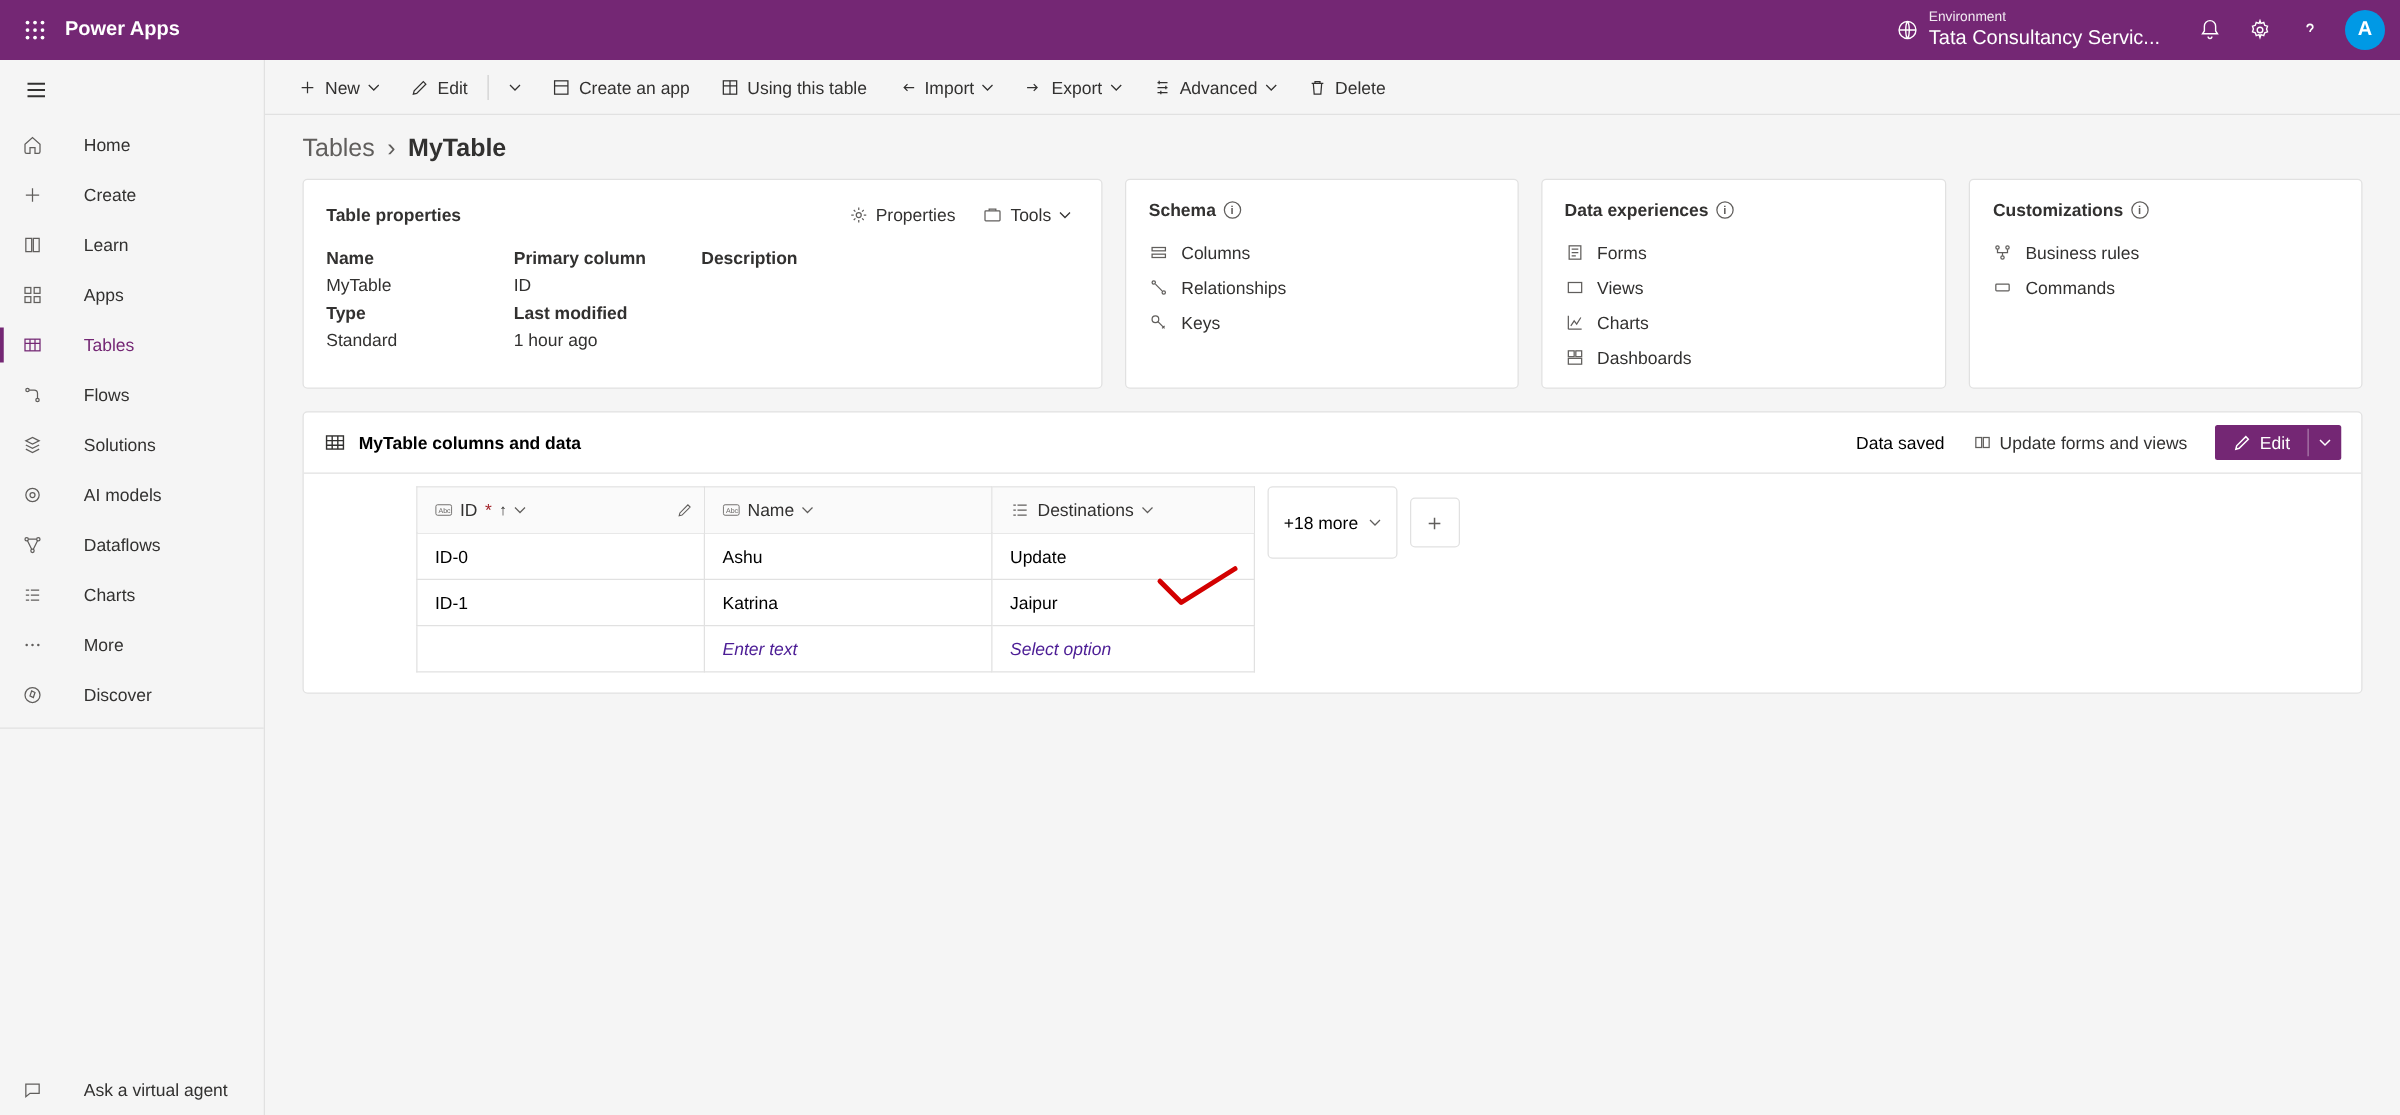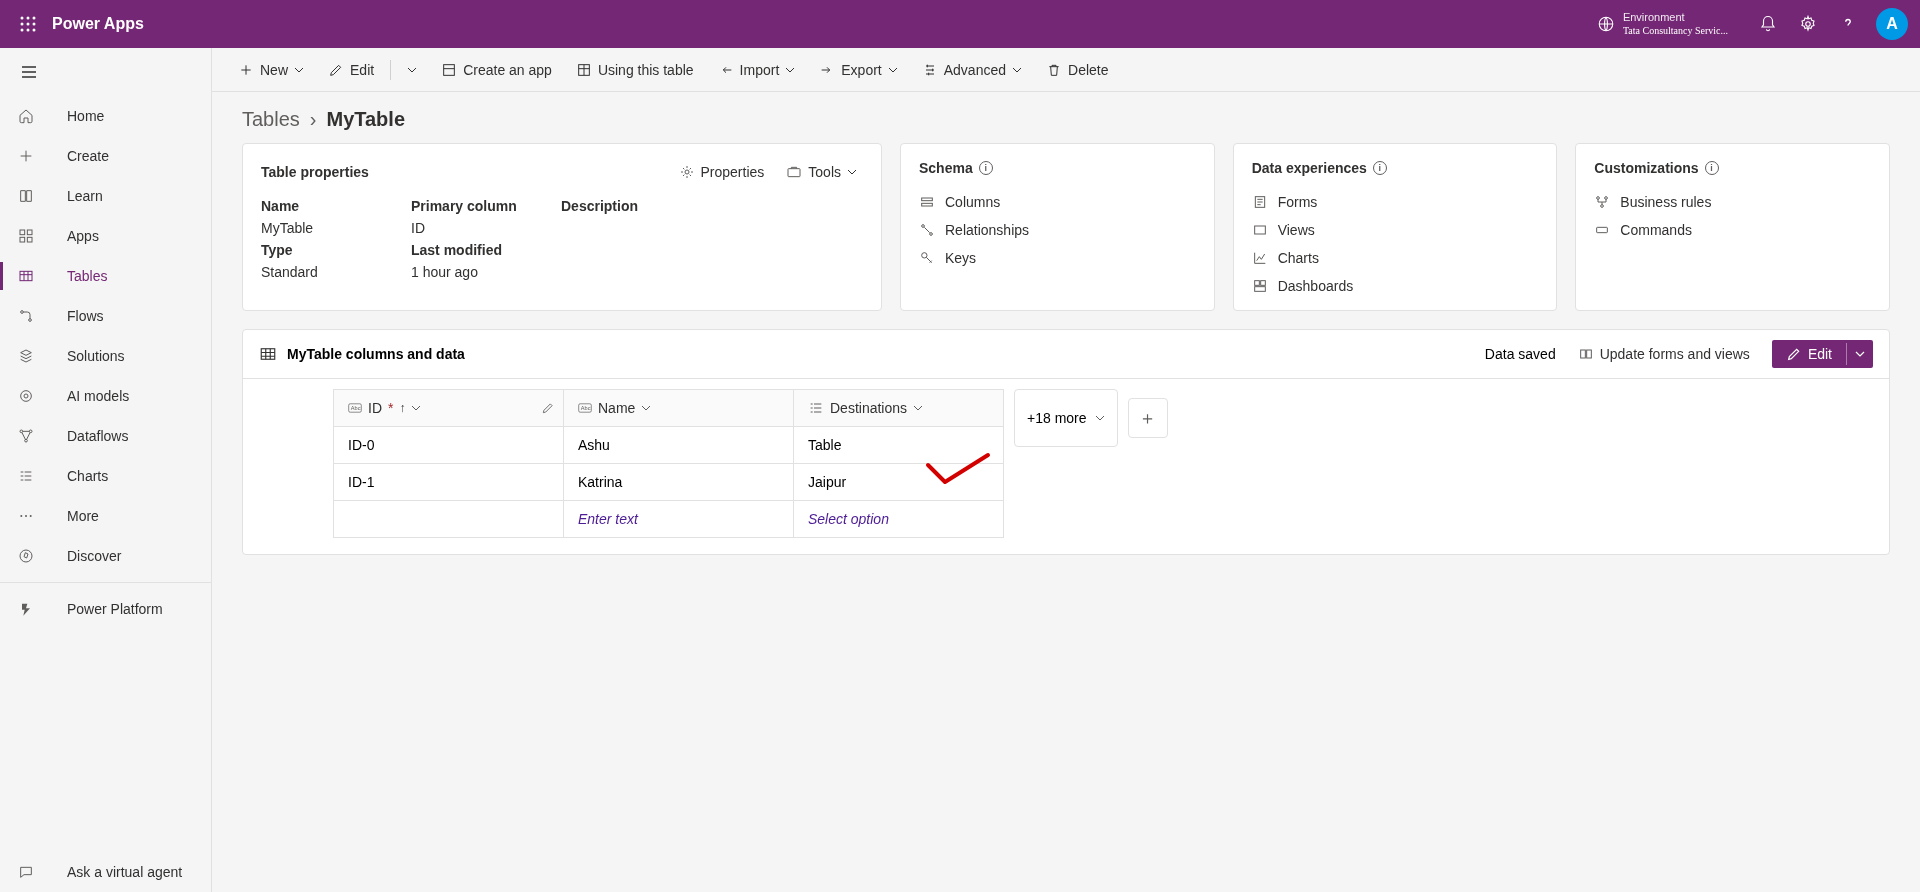--- a/index.html
+++ b/index.html
@@ -6,21 +6,21 @@
     body { background: #f5f5f5; width: 1920px; height: 892px; overflow: hidden; }
 
     
     .top-header { background: #742774; height: 48px; display: flex; align-items: center; padding: 0 12px; color: white; }
     .waffle-icon { width: 32px; height: 32px; display: flex; align-items: center; justify-content: center; cursor: pointer; }
     .app-title { font-size: 16px; font-weight: 600; margin-left: 8px; }
     .header-spacer { flex: 1; }
     .env-block { display: flex; align-items: center; gap: 8px; margin-right: 20px; }
     .env-text { display: flex; flex-direction: column; line-height: 1.2; justify-content: center; }
     .env-label { font-size: 11px; opacity: 0.9; }
-    .env-name { font-size: 10px; font-family: Liberation Serif, serif; }
+    .env-name { font-size: 16px; }
     .header-icon-btn { width: 40px; height: 40px; display: flex; align-items: center; justify-content: center; cursor: pointer; }
     .avatar { width: 32px; height: 32px; border-radius: 50%; background: #0099e5; display: flex; align-items: center; justify-content: center; font-weight: 600; font-size: 16px; color: white; margin-left: 8px; }
 
     
     .main-layout { display: flex; height: calc(100% - 48px); }
     .sidebar { width: 212px; background: #f5f5f5; border-right: 1px solid #e1e1e1; display: flex; flex-direction: column; position: relative; }
     .sidebar-toggle { height: 48px; display: flex; align-items: center; padding: 0 20px; cursor: pointer; }
     .sidebar-item { height: 40px; display: flex; align-items: center; padding: 0 16px; gap: 31px; font-size: 14px; color: #323130; cursor: pointer; }
     .sidebar-item.active { color: #742774; position: relative; }
     .sidebar-item.active::before { content: ""; position: absolute; left: 0; top: 6px; bottom: 6px; width: 3px; background: #742774; }
@@ -253,28 +253,20 @@
     <div class="sidebar-item">
       <div class="sidebar-icon-slot">
           <svg class="icon16" viewBox="0 0 24 24" fill="none" stroke="#605e5c" stroke-width="1.5">
             <circle cx="12" cy="12" r="9"></circle>
             <path d="M15 9l-2 6-4-2 2-6z"></path>
           </svg>
         </div>
       <span>Discover</span>
     </div>
     <div class="sidebar-divider"></div>
-    <div class="sidebar-item">
-      <div class="sidebar-icon-slot">
-          <svg class="icon16" viewBox="0 0 24 24" fill="#605e5c">
-            <path d="M6 4h8l-2 7h6L8 22l2-9H6z"></path>
-          </svg>
-        </div>
-      <span>Power Platform</span>
-    </div>
     <div class="sidebar-bottom">
       <div class="sidebar-item">
         <div class="sidebar-icon-slot">
             <svg class="icon16" viewBox="0 0 24 24" fill="none" stroke="#605e5c" stroke-width="1.5">
               <path d="M4 5h16v11H9l-5 4V5z"></path>
             </svg>
           </div>
         <span>Ask a virtual agent</span>
       </div>
     </div>
@@ -573,21 +565,21 @@
                         <path d="M1 3l4 4 4-4"></path>
                       </svg>
                 </div>
               </th>
             </tr>
           </thead>
           <tbody>
             <tr>
               <td class="row-id">ID-0</td>
               <td>Ashu</td>
-              <td>Table</td>
+              <td>Update</td>
             </tr>
             <tr>
               <td class="row-id">ID-1</td>
               <td>Katrina</td>
               <td>Jaipur</td>
             </tr>
             <tr>
               <td class="row-id"></td>
               <td class="placeholder">Enter text</td>
               <td class="placeholder">Select option</td>

